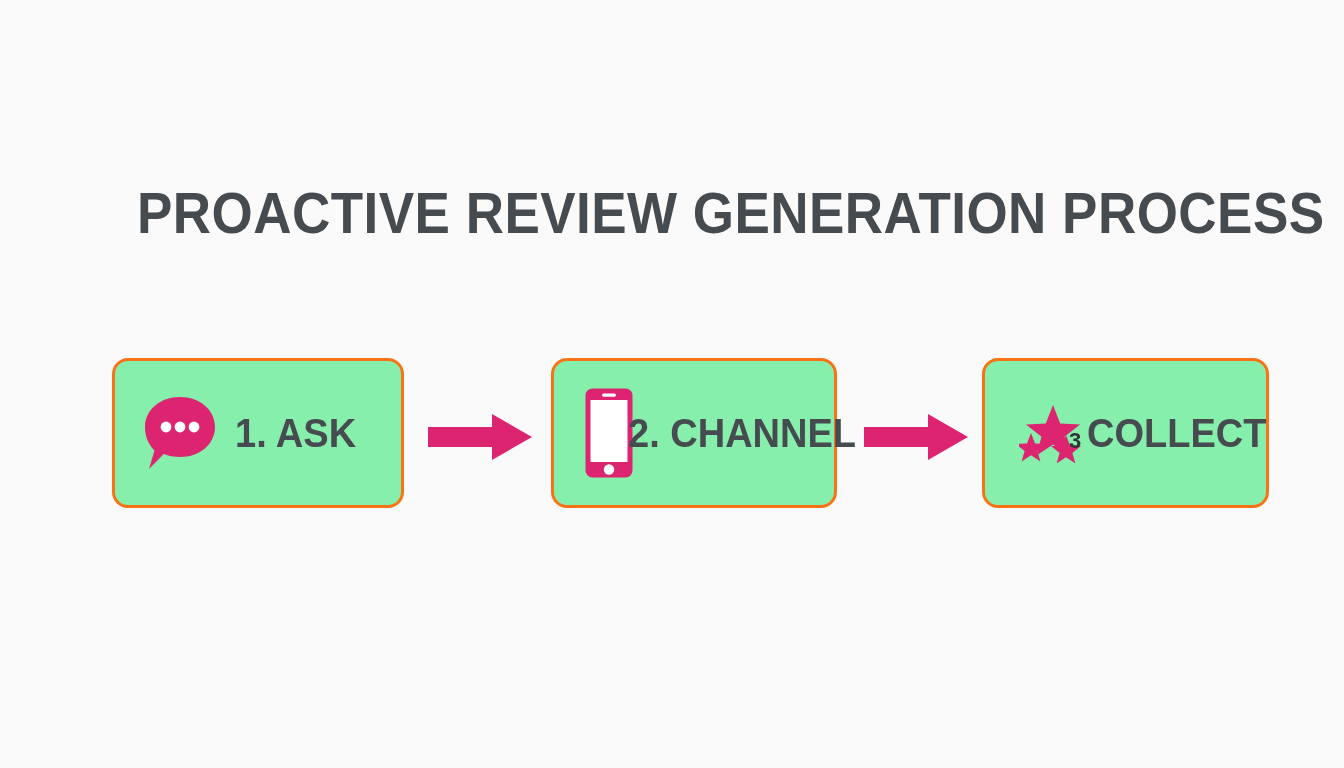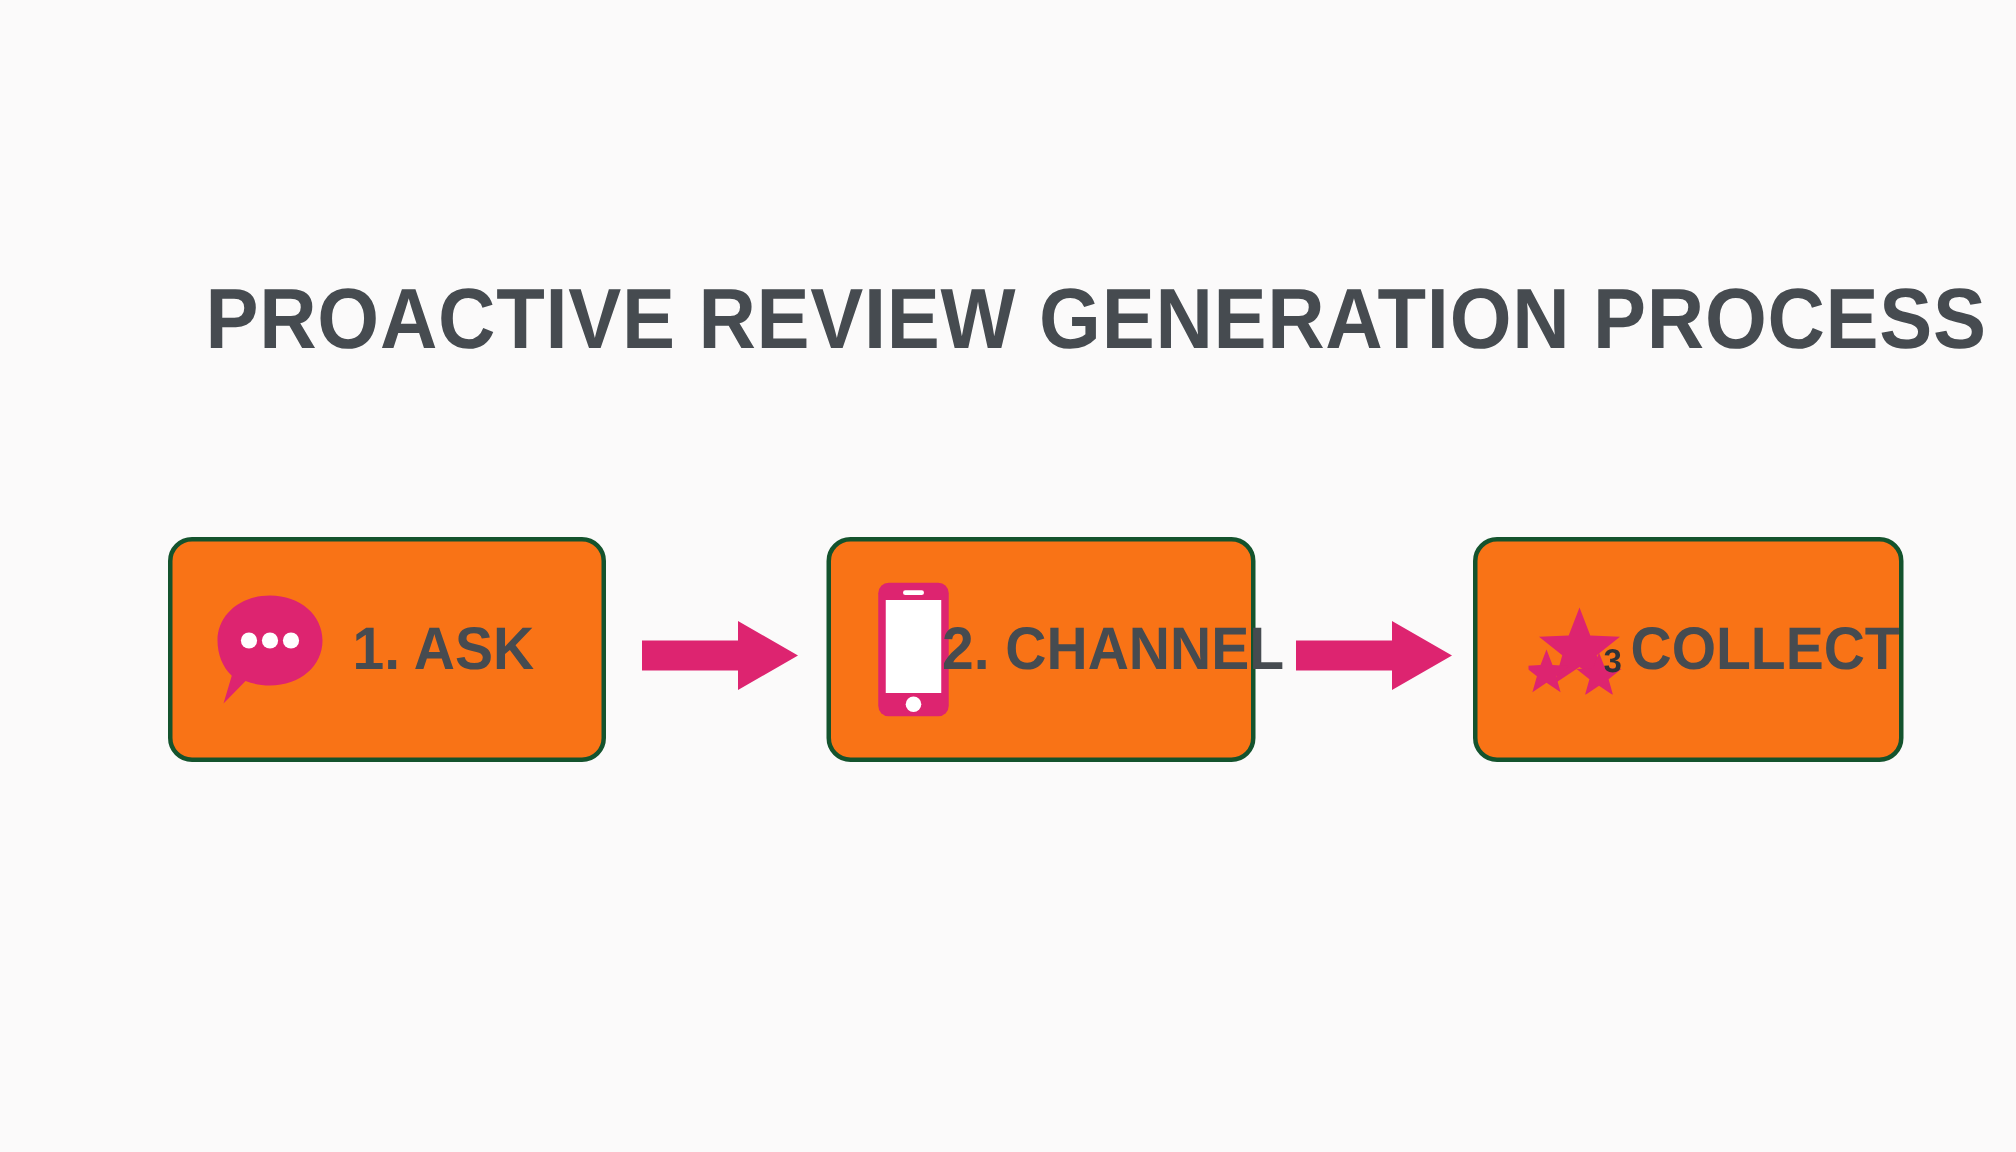--- a/index.html
+++ b/index.html
@@ -43,23 +43,23 @@
     top: 358px;
     width: 1344px;
     height: 152px;
   }
 
   .step-box {
     position: absolute;
     top: 0;
     height: 150px;
     box-sizing: border-box;
-    border: 3px solid #14532d;
+    border: 3px solid #f97316;
     border-radius: 16px;
-    background: #f97316;
+    background: #86efac;
     display: flex;
     align-items: center;
   }
   .step-inner {
     display: flex;
     align-items: center;
     width: 100%;
     padding-left: 26px;
     box-sizing: border-box;
   }

